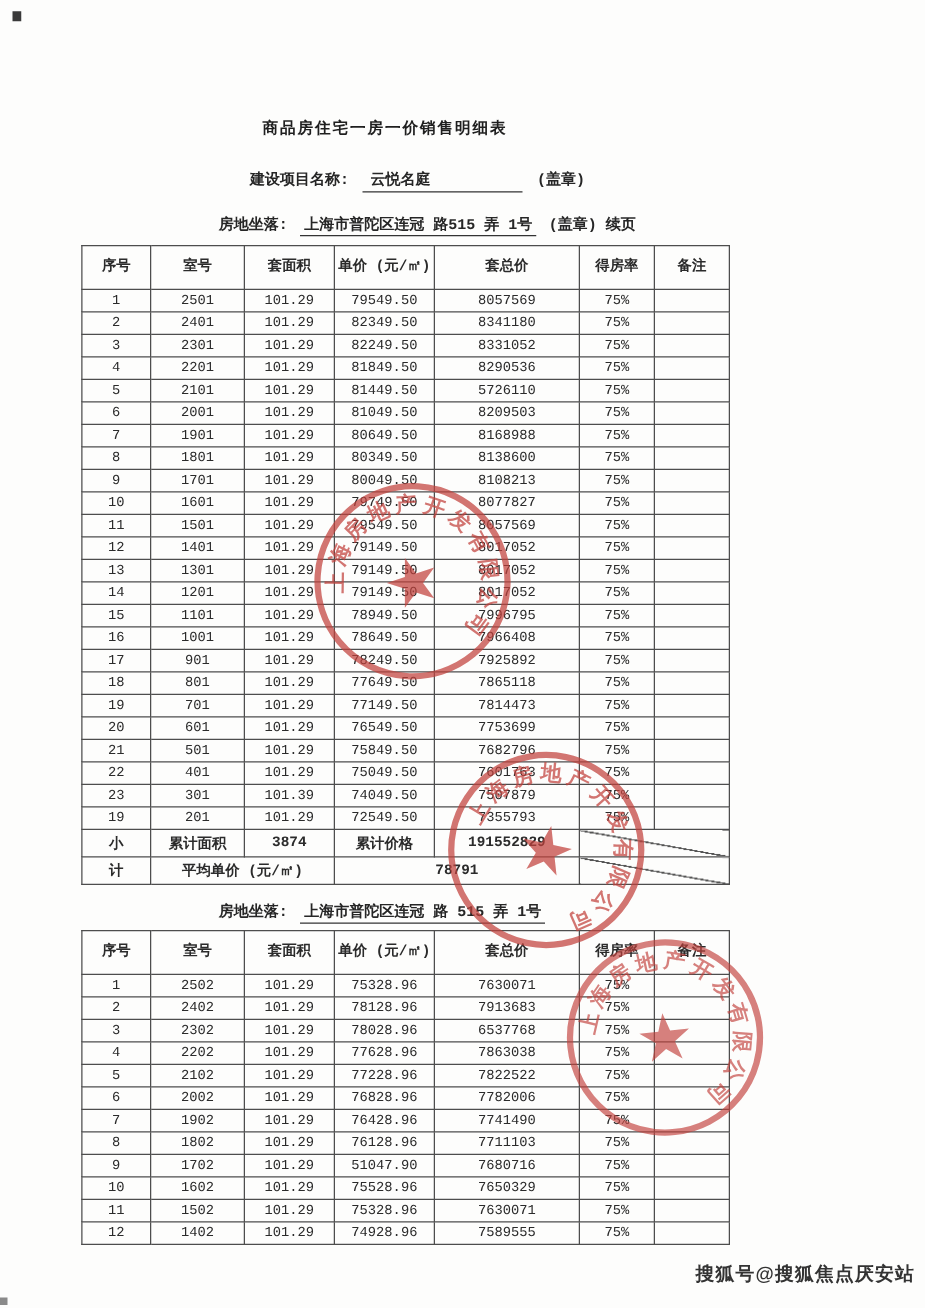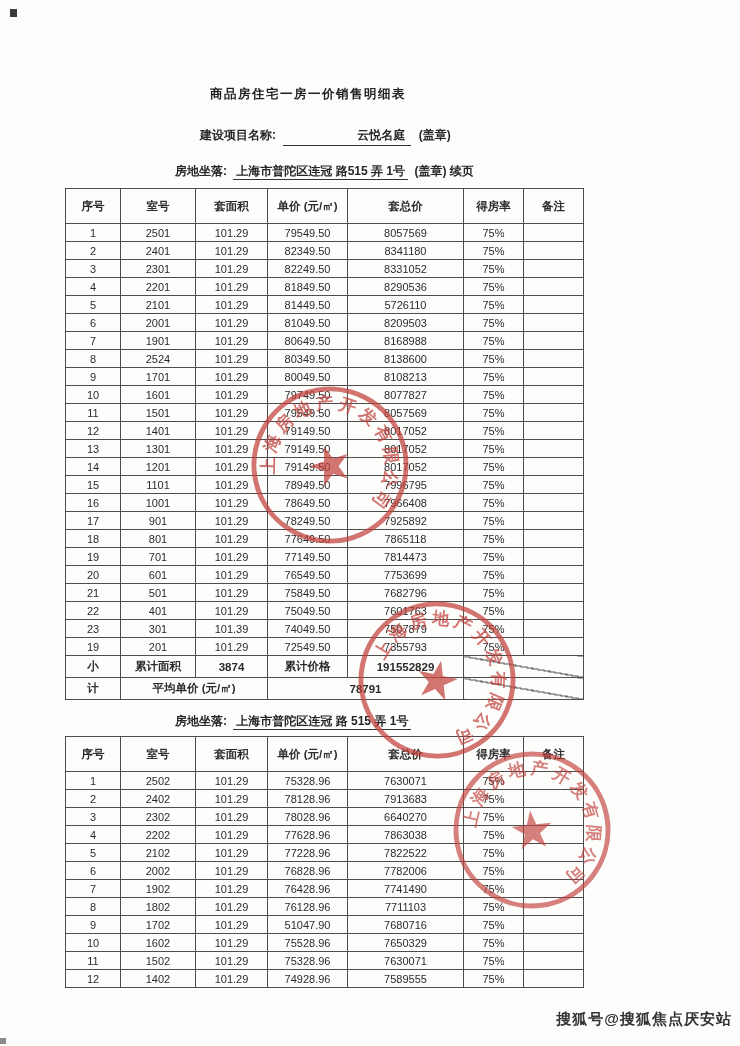--- a/index.html
+++ b/index.html
@@ -6,29 +6,29 @@
   html,body { margin:0; padding:0; }
   body {
     width:740px; height:1046px; position:relative; overflow:hidden;
     background:#fdfdfc; color:#262626;
     font-family:"Liberation Sans", sans-serif;
   }
   .artifact { position:absolute; background:#3a3a3a; }
   .corner-tl { left:10px; top:9px; width:7px; height:8px; }
   .corner-bl { left:0; top:1038px; width:6px; height:6px; background:#8a8a8a; }
 
-  .content { position:absolute; left:65px; top:0; width:518px; }
+  .content { position:absolute; left:65px; top:8px; width:518px;font-family:Liberation Mono, monospace; }
 
   .title {
     margin:86px 0 0 145px; font-size:12.5px; font-weight:bold;
     letter-spacing:1.5px; color:#1f1f1f;
   }
   .project-line { margin:24px 0 0 135px; font-size:12px; font-weight:bold; }
   .u-name {
-    display:inline-block; min-width:128px; text-align:right;
+    display:inline-block; min-width:128px; text-align:left;
     border-bottom:1px solid #333; margin:0 4px; padding:0 6px 1px 6px;
   }
   .loc-line { margin:17px 0 0 110px; font-size:12px; font-weight:bold; }
   .loc2 { margin-top:13px; }
   .u-addr { border-bottom:1px solid #333; padding:0 3px 1px 3px; margin:0 3px; }
 
   table.price-table {
     border-collapse:collapse; width:518px; table-layout:fixed;
     margin-top:8px; background:transparent;
   }
@@ -165,21 +165,21 @@
           <td>7</td>
           <td>1901</td>
           <td>101.29</td>
           <td>80649.50</td>
           <td>8168988</td>
           <td>75%</td>
           <td></td>
         </tr>
         <tr>
           <td>8</td>
-          <td>2524</td>
+          <td>1801</td>
           <td>101.29</td>
           <td>80349.50</td>
           <td>8138600</td>
           <td>75%</td>
           <td></td>
         </tr>
         <tr>
           <td>9</td>
           <td>1701</td>
           <td>101.29</td>
@@ -384,21 +384,21 @@
           <td>78128.96</td>
           <td>7913683</td>
           <td>75%</td>
           <td></td>
         </tr>
         <tr>
           <td>3</td>
           <td>2302</td>
           <td>101.29</td>
           <td>78028.96</td>
-          <td>6640270</td>
+          <td>6537768</td>
           <td>75%</td>
           <td></td>
         </tr>
         <tr>
           <td>4</td>
           <td>2202</td>
           <td>101.29</td>
           <td>77628.96</td>
           <td>7863038</td>
           <td>75%</td>

